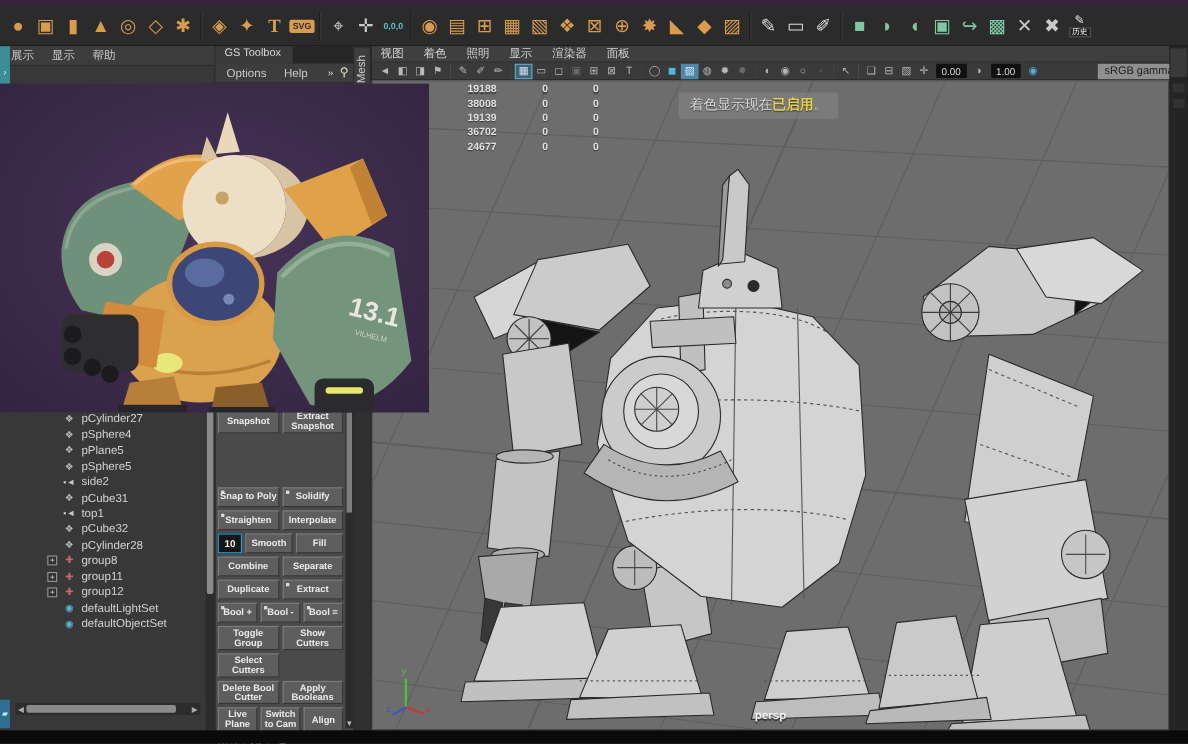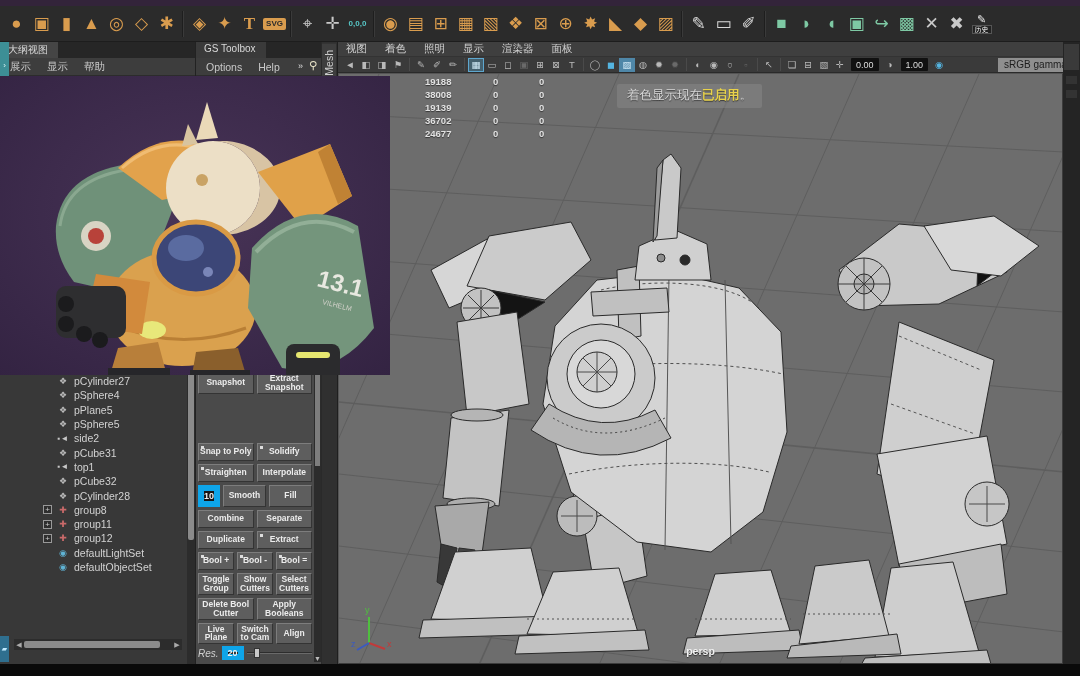--- a/index.html
+++ b/index.html
@@ -60,21 +60,21 @@
   #gs-menu .bulb { position:absolute; right:4px; top:1px; color:#e8e3c8; font-size:11px;}
   #gs-body { position:absolute; left:2px; top:34px; right:9px; bottom:0; }
   #gs-buttons { padding-top:296px; display:flex; flex-direction:column; gap:3px; }
   .gs-row { display:grid; gap:3px; }
   .gs-btn { position:relative; background:#5e5e5e; border-top:1px solid #7d7d7d; border-left:1px solid #7d7d7d;
     border-right:1px solid #343434; border-bottom:1px solid #343434; color:#ececec;
     font-size:8.5px; font-weight:bold; text-align:center; display:flex; align-items:center; justify-content:center;
     min-height:18px; line-height:1.05; padding:1px 0; cursor:pointer;}
   .gs-btn.opt::before { content:""; position:absolute; left:2px; top:2px; width:3px; height:3px; background:#ddd; }
   .gs-field { background:#161616; color:#eee; font-size:9px; font-weight:bold;
-    display:flex; align-items:center; justify-content:center; border:6px solid #0ea5e9;}
+    display:flex; align-items:center; justify-content:center; border:1px solid #0ea5e9;}
   #gs-res { display:flex; align-items:center; gap:3px; margin-top:2px;}
   #gs-res .lab { color:#cfcfcf; font-size:10px;font-style:italic; }
   #gs-res .gs-field { width:22px; height:14px; }
   #gs-res .slider { flex:1; height:12px; position:relative;}
   #gs-res .slider .track { position:absolute; left:0; right:0; top:5px; height:2px; background:#2d2d2d; border-bottom:1px solid #6a6a6a;}
   #gs-res .slider .thumb { position:absolute; left:12%; top:1px; width:6px; height:10px; background:#c9c9c9; border:1px solid #333;}
   #matcap { margin-top:4px; display:grid; grid-template-columns:repeat(4,1fr); gap:2px;
     background:#141414; padding:2px; }
   .matcap-cell { height:27px; background:#1e1e1e; display:flex; align-items:center; justify-content:center; cursor:pointer;}
   .matcap-sphere { width:21px; height:21px; border-radius:50%;
@@ -185,23 +185,20 @@
       <span class="shelf-icon" style="color: rgb(126, 201, 164);">▩</span>
       <span class="shelf-icon" style="color: rgb(201, 201, 201);">✕</span>
       <span class="shelf-icon" style="color: rgb(201, 201, 201);">✖</span>
       <span class="shelf-icon hist-badge">
         <span style="font-size: 11px;">✎</span>
         <span class="lbl">历史</span>
       </span>
     </div>
 
   <div id="outliner" class="abs">
-    <div class="panel-tabbar">
-      <div class="panel-tab">大纲视图</div>
-    </div>
     <div class="panel-menubar" id="outliner-menus">
         <span>展示</span>
         <span>显示</span>
         <span>帮助</span>
       </div>
     <div id="outliner-body">
       <div id="outliner-list">
           <div class="ol-row">
             <span class="ol-noexp"></span>
             <span class="ol-ic mesh">❖</span>
@@ -324,21 +321,21 @@
           </div>
           <div class="gs-row" style="grid-template-columns: repeat(2, 1fr);">
             <div class="gs-btn">Duplicate</div>
             <div class="gs-btn opt">Extract</div>
           </div>
           <div class="gs-row" style="grid-template-columns: repeat(3, 1fr);">
             <div class="gs-btn opt">Bool +</div>
             <div class="gs-btn opt">Bool -</div>
             <div class="gs-btn opt">Bool =</div>
           </div>
-          <div class="gs-row" style="grid-template-columns: repeat(3, 1fr);">
+          <div class="gs-row" style="grid-template-columns: repeat(2, 1fr);">
             <div class="gs-btn">Toggle Group</div>
             <div class="gs-btn">Show Cutters</div>
             <div class="gs-btn">Select Cutters</div>
           </div>
           <div class="gs-row" style="grid-template-columns: repeat(2, 1fr);">
             <div class="gs-btn">Delete Bool Cutter</div>
             <div class="gs-btn">Apply Booleans</div>
           </div>
           <div class="gs-row" style="grid-template-columns: repeat(3, 1fr);">
             <div class="gs-btn">Live Plane</div>

